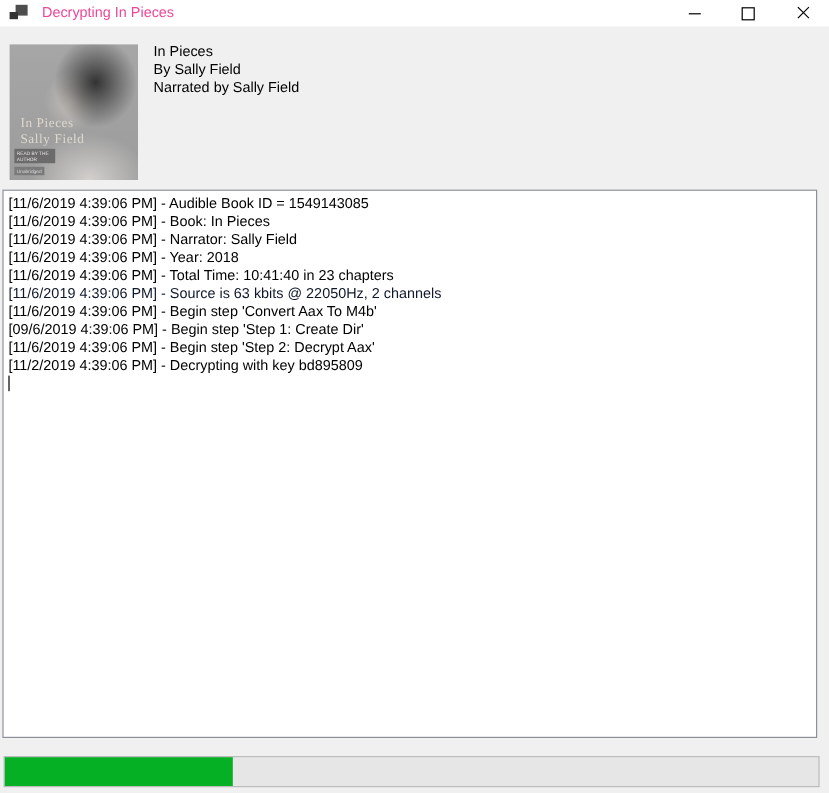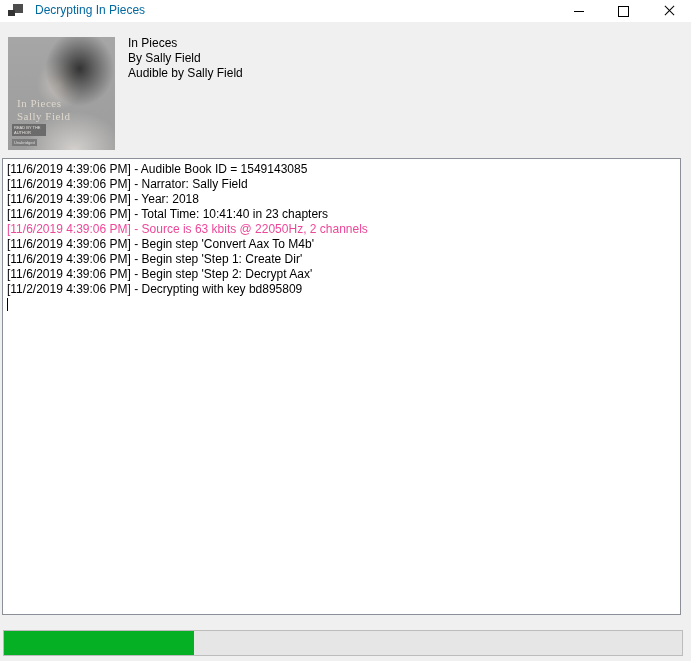--- a/index.html
+++ b/index.html
@@ -14,21 +14,21 @@
   
   .titlebar{
     position:absolute;left:0;top:0;width:691px;height:22px;
     background:#ffffff;display:flex;align-items:center;
   }
   .app-icon{position:absolute;left:8px;top:3px;width:16px;height:16px;}
   .app-icon .sq-big{position:absolute;left:5px;top:1px;width:10px;height:9px;background:#4d4d4d;}
   .app-icon .sq-small{position:absolute;left:0px;top:7px;width:7px;height:6px;background:#333333;}
   .title-text{
     position:absolute;left:35px;top:0;height:22px;line-height:21px;
-    font-size:12px;color:#0369a1;white-space:nowrap;
+    font-size:12px;color:#ec4899;white-space:nowrap;
   }
   .caption-buttons{position:absolute;right:0;top:0;height:22px;display:flex;}
   .caption-btn{width:45px;height:22px;display:flex;align-items:center;justify-content:center;}
   .glyph-min{width:10px;height:1px;background:#000;}
   .glyph-max{width:9px;height:9px;border:1px solid #000;background:transparent;}
   .glyph-close{position:relative;width:10px;height:10px;}
   .glyph-close:before,.glyph-close:after{
     content:"";position:absolute;left:-1px;top:4px;width:13px;height:1px;background:#000;
   }
   .glyph-close:before{transform:rotate(45deg);}
@@ -65,21 +65,21 @@
 
   
   .logbox{
     position:absolute;left:2px;top:158px;width:679px;height:457px;
     background:#ffffff;border:1px solid #8b8f98;box-sizing:border-box;
     padding:3px 4px;overflow:hidden;cursor:text;
   }
   .log-line{
     font-size:12px;line-height:15px;color:#000;white-space:pre;
   }
-  .log-line.red{color:#ec4899;}
+  .log-line.red{color:#0f172a;}
   .caret{
     display:block;width:1px;height:13px;margin-top:1px;background:#000;
   }
 
   
   .progressbar{
     position:absolute;left:3px;top:630px;width:680px;height:26px;
     background:#e6e6e6;border:1px solid #bcbcbc;box-sizing:border-box;
   }
   .progress-fill{
@@ -115,32 +115,33 @@
       <div>In Pieces</div>
       <div>Sally Field</div>
     </div>
     <div class="cover-badge-top">READ BY THE AUTHOR</div>
     <div class="cover-badge-bottom">Unabridged</div>
   </div>
 
   <div class="book-info">
     <div>In Pieces</div>
     <div>By Sally Field</div>
-    <div>Audible by Sally Field</div>
+    <div>Narrated by Sally Field</div>
   </div>
 
   <div class="logbox">
     <div id="log-lines">
         <div class="log-line">[11/6/2019 4:39:06 PM] - Audible Book ID = 1549143085</div>
+        <div class="log-line">[11/6/2019 4:39:06 PM] - Book: In Pieces</div>
         <div class="log-line">[11/6/2019 4:39:06 PM] - Narrator: Sally Field</div>
         <div class="log-line">[11/6/2019 4:39:06 PM] - Year: 2018</div>
         <div class="log-line">[11/6/2019 4:39:06 PM] - Total Time: 10:41:40 in 23 chapters</div>
         <div class="log-line red">[11/6/2019 4:39:06 PM] - Source is 63 kbits @ 22050Hz, 2 channels</div>
         <div class="log-line">[11/6/2019 4:39:06 PM] - Begin step 'Convert Aax To M4b'</div>
-        <div class="log-line">[11/6/2019 4:39:06 PM] - Begin step 'Step 1: Create Dir'</div>
+        <div class="log-line">[09/6/2019 4:39:06 PM] - Begin step 'Step 1: Create Dir'</div>
         <div class="log-line">[11/6/2019 4:39:06 PM] - Begin step 'Step 2: Decrypt Aax'</div>
         <div class="log-line">[11/2/2019 4:39:06 PM] - Decrypting with key bd895809</div>
       </div>
     <span class="caret"></span>
   </div>
 
   <div class="progressbar">
     <div class="progress-fill" id="progress-fill" style="width: 28%; background: rgb(6, 176, 37);"></div>
   </div>
 

